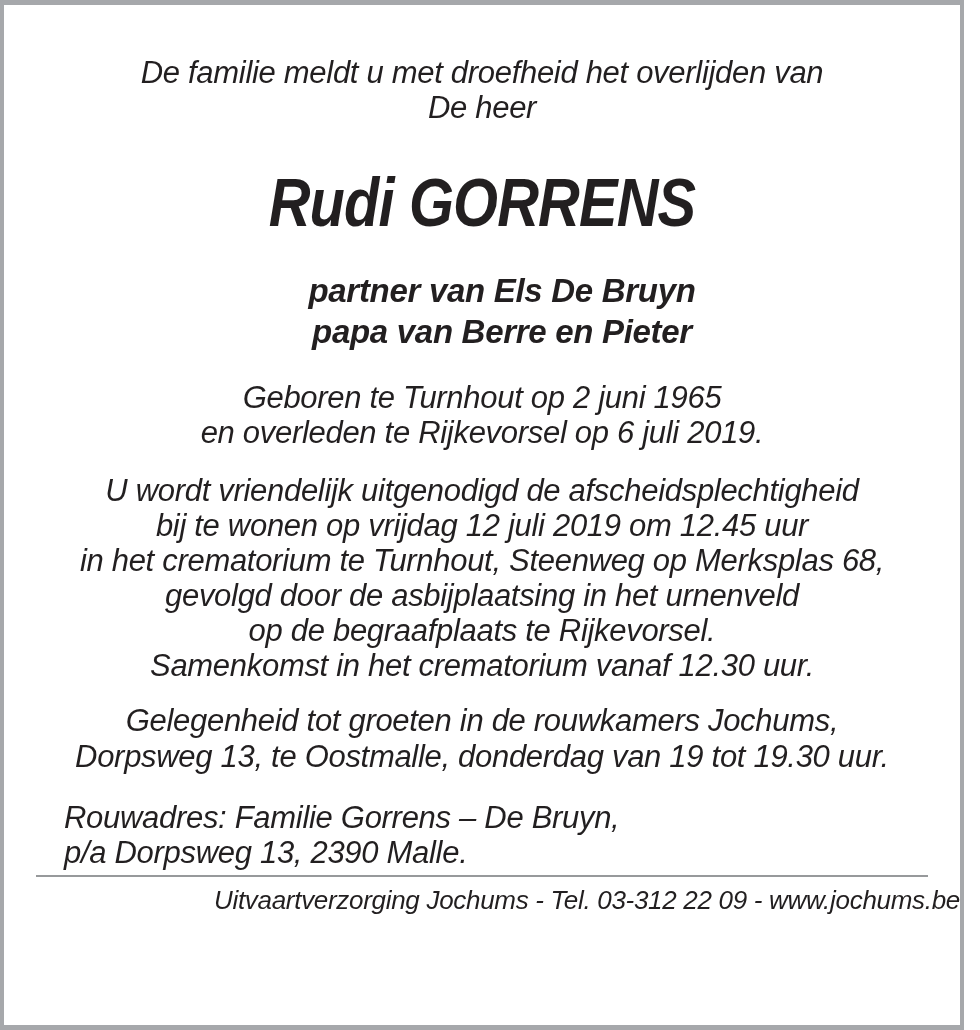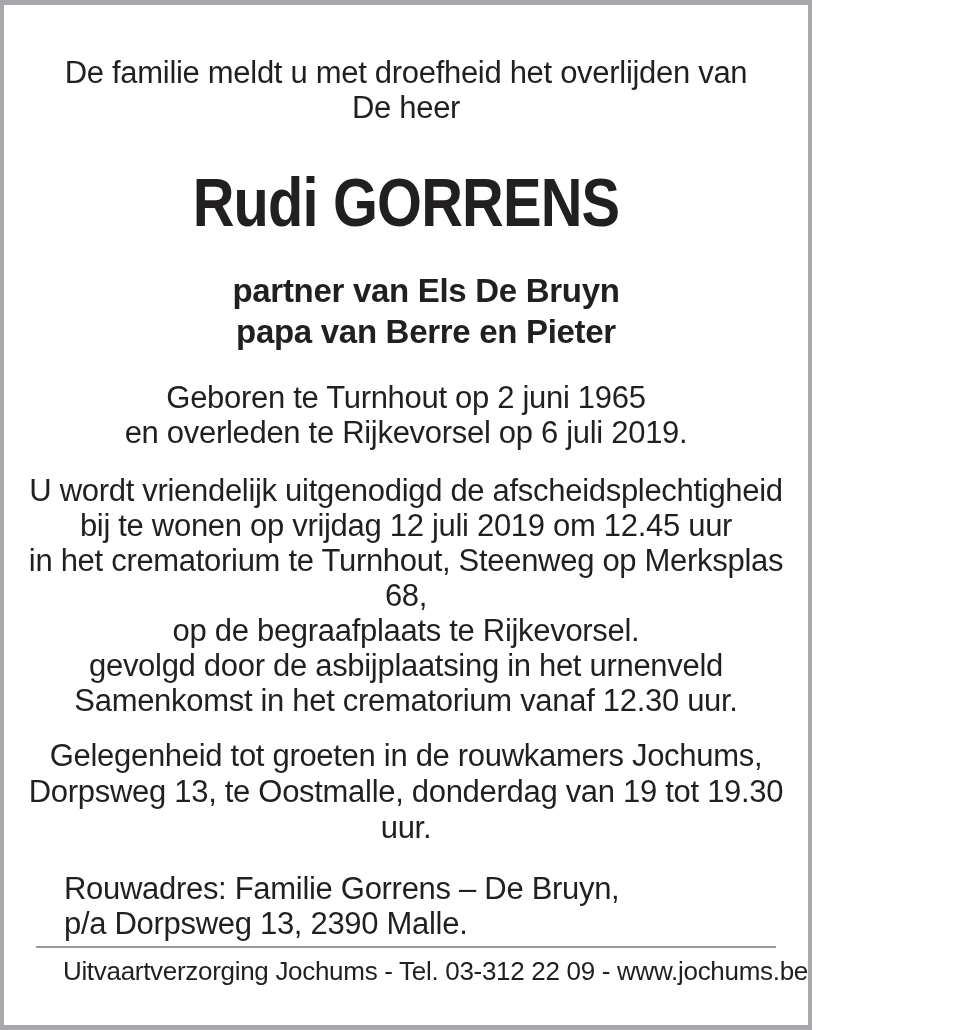--- a/index.html
+++ b/index.html
@@ -2,30 +2,31 @@
 <html><head>
 <meta charset="utf-8">
 <style>
   html, body {
     margin: 0;
     padding: 0;
     background: #ffffff;
   }
   .page {
     position: relative;
-    width: 812px;
+    width: 964px;
     height: 1030px;
     box-sizing: border-box;
     background: #ffffff;
     border-style: solid;
     border-color: #a6a8ab;
     border-width: 5px 4px 5px 4px;
     font-family: "Liberation Sans", sans-serif;
     color: #221f20;
     overflow: hidden;
+    font-style: italic;
   }
   .content {
     text-align: center;
     padding-top: 50px;
   }
   .content p {
     margin: 0;
     font-size: 31px;
     line-height: 35px;
     letter-spacing: -0.3px;
@@ -95,22 +96,22 @@
 
     <div class="life-dates">
       <p>Geboren te Turnhout op 2 juni 1965</p>
       <p>en overleden te Rijkevorsel op 6 juli 2019.</p>
     </div>
 
     <div class="invitation">
       <p>U wordt vriendelijk uitgenodigd de afscheidsplechtigheid</p>
       <p>bij te wonen op vrijdag 12 juli 2019 om 12.45 uur</p>
       <p>in het crematorium te Turnhout, Steenweg op Merksplas 68,</p>
+      <p>gevolgd door de asbijplaatsing in het urnenveld</p>
       <p>op de begraafplaats te Rijkevorsel.</p>
-      <p>gevolgd door de asbijplaatsing in het urnenveld</p>
     </div>
 
     <p class="gathering">Samenkomst in het crematorium vanaf 12.30 uur.</p>
 
     <div class="condolences">
       <p>Gelegenheid tot groeten in de rouwkamers Jochums,</p>
       <p>Dorpsweg 13, te Oostmalle, donderdag van 19 tot 19.30 uur.</p>
     </div>
 
     <div class="mourning-address">

